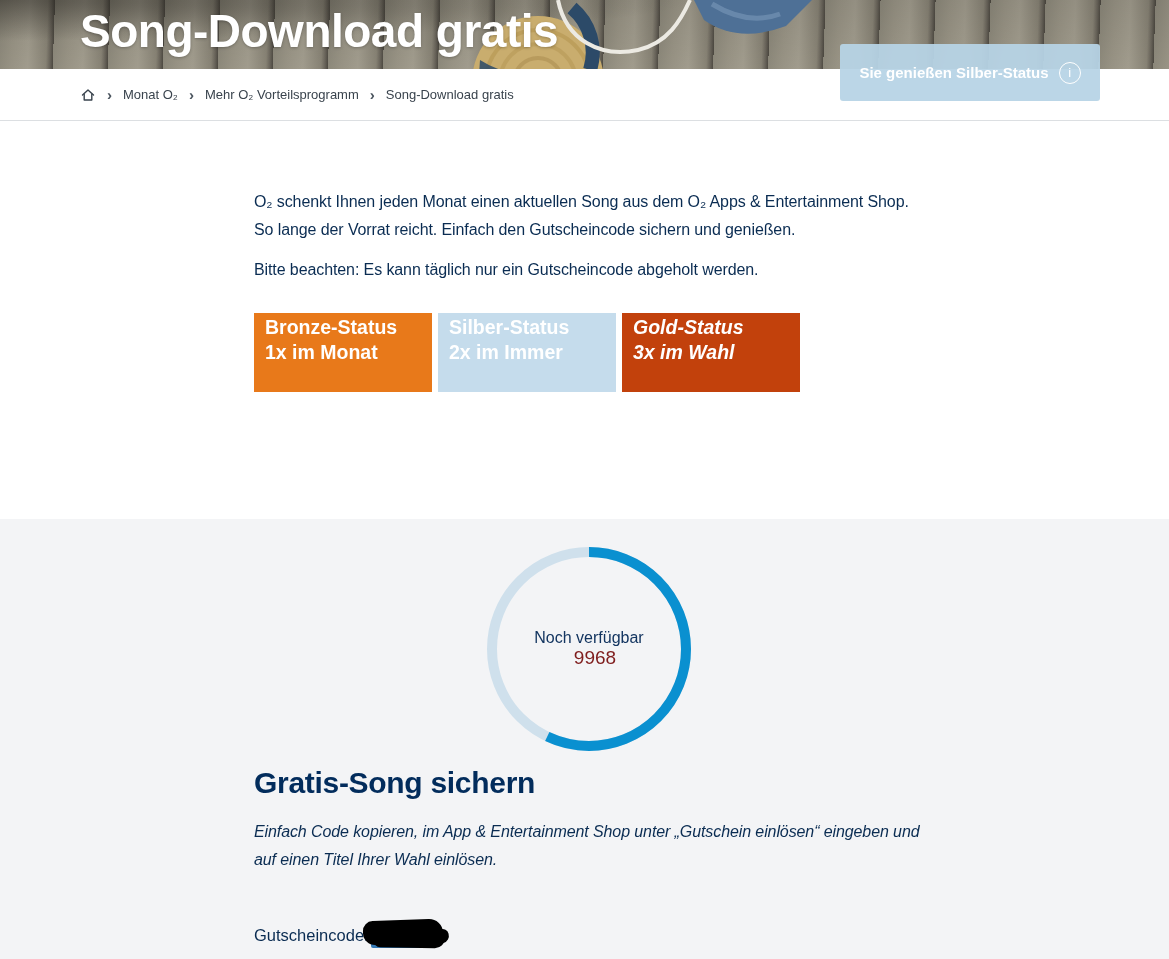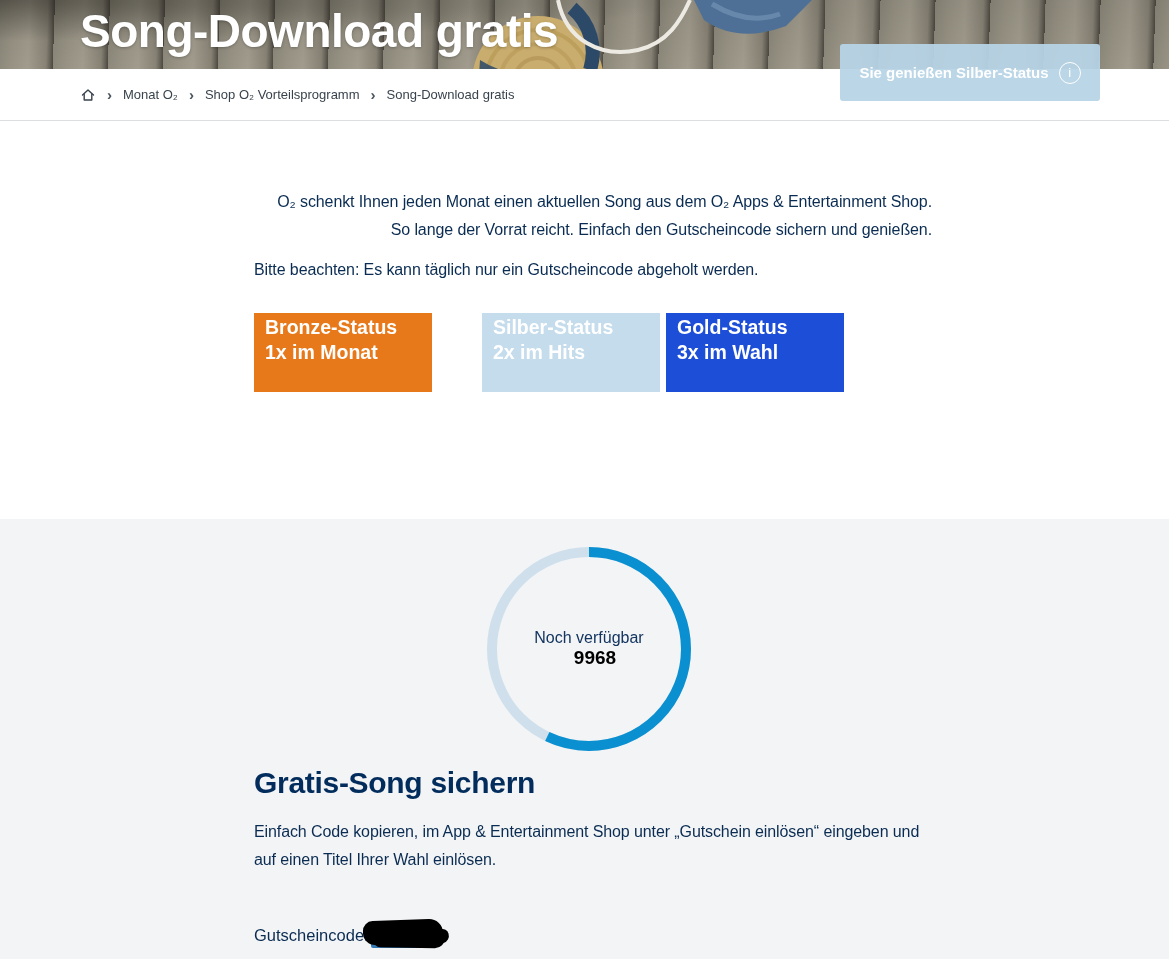--- a/index.html
+++ b/index.html
@@ -48,45 +48,45 @@
   .crumb { color:#39434d; text-decoration:none; white-space:nowrap; cursor:pointer; }
   .crumb-current { cursor:default; }
   .crumb-sep { color:#4a545e; font-size:15px; font-weight:600; line-height:1; }
   .home-icon { display:flex; align-items:center; cursor:pointer; }
 
   
   .main-section { width:1169px; height:398px; background:#ffffff; }
   .main-inner { padding:46px 0 0 254px; width:946px; }
   .h-main { color:#022c5c; font-size:30px; font-weight:700; line-height:32px; letter-spacing:-0.3px; }
   .p-body { color:#0a2c52; font-size:16px; line-height:27.5px; width:678px; letter-spacing:-0.1px; }
-  .p-intro { margin-top:21px;text-align:right; }
+  .p-intro { margin-top:21px; }
   .p-note { margin-top:13px; }
 
   .cards-row { display:flex; gap:6px; margin-top:29px; }
   .status-card {
     width:178px; height:79px; padding:2px 0 0 11px;
     color:#ffffff; font-weight:700; font-size:19.5px; line-height:25px;
   }
   .card-bronze { background:#e8791a; }
-  .card-silver { background:#c5dcec;margin-left:44px; }
-  .card-gold   { background:#1d4ed8; }
+  .card-silver { background:#c5dcec; }
+  .card-gold   { background:#c2410c;font-style:italic; }
 
   
   .gray-section { position:relative; width:1169px; height:440px; background:#f3f4f6; }
 
   .ring-wrap { position:absolute; left:484px; top:25px; width:210px; height:210px; }
   .ring-center {
     position:absolute; inset:0; display:flex; flex-direction:column;
     align-items:center; justify-content:center; text-align:center;
   }
   .ring-label { color:#133560; font-size:16px; }
-  .ring-count { color:#000000; font-size:19px; font-weight:700;margin-left:12px; }
+  .ring-count { color:#7f1d1d; font-size:19px; font-weight:400;margin-left:12px; }
 
   .redeem-block { position:absolute; left:254px; top:248px; width:692px; }
-  .p-redeem { margin-top:19px; }
+  .p-redeem { margin-top:19px;font-style:italic; }
 
   .code-row { position:absolute; left:254px; top:403px; display:flex; align-items:center; }
   .code-label { color:#0a2c52; font-size:16.5px; line-height:27px; }
   .code-redaction {
     position:relative; width:86px; height:27px; margin-left:-6px; margin-top:-4px;
   }
   .code-link-sliver {
     position:absolute; left:8px; bottom:-1px; width:64px; height:9px;
     background:#3579b5; border-radius:2px;
   }
@@ -136,39 +136,39 @@
 <nav class="breadcrumb-bar">
   <span class="home-icon">
     <svg width="16" height="16" viewBox="0 0 16 16" fill="none" stroke="#39434d" stroke-width="1.4" stroke-linecap="round" stroke-linejoin="round">
       <path d="M2.5 8 L8 3 L13.5 8"></path>
       <path d="M4.2 7.2 V13 H11.8 V7.2"></path>
     </svg>
   </span>
   <span class="crumb-sep">›</span>
   <a class="crumb">Monat O₂</a>
   <span class="crumb-sep">›</span>
-  <a class="crumb">Shop O₂ Vorteilsprogramm</a>
+  <a class="crumb">Mehr O₂ Vorteilsprogramm</a>
   <span class="crumb-sep">›</span>
   <span class="crumb crumb-current">Song-Download gratis</span>
 </nav>
 
 <section class="main-section">
   <div class="main-inner">
     <p class="p-body p-intro">O₂ schenkt Ihnen jeden Monat einen aktuellen Song aus dem O₂ Apps &amp; Entertainment Shop. So lange der Vorrat reicht. Einfach den Gutscheincode sichern und genießen.</p>
     <div class="p-body p-note">
       <div>Bitte beachten: Es kann täglich nur ein Gutscheincode abgeholt werden.</div>
     </div>
     <div class="cards-row">
       <div class="status-card card-bronze">
         <div>Bronze-Status</div>
         <div>1x im Monat</div>
       </div>
       <div class="status-card card-silver">
         <div>Silber-Status</div>
-        <div>2x im Hits</div>
+        <div>2x im Immer</div>
       </div>
       <div class="status-card card-gold">
         <div>Gold-Status</div>
         <div>3x im Wahl</div>
       </div>
     </div>
   </div>
 </section>
 
 <section class="gray-section">

